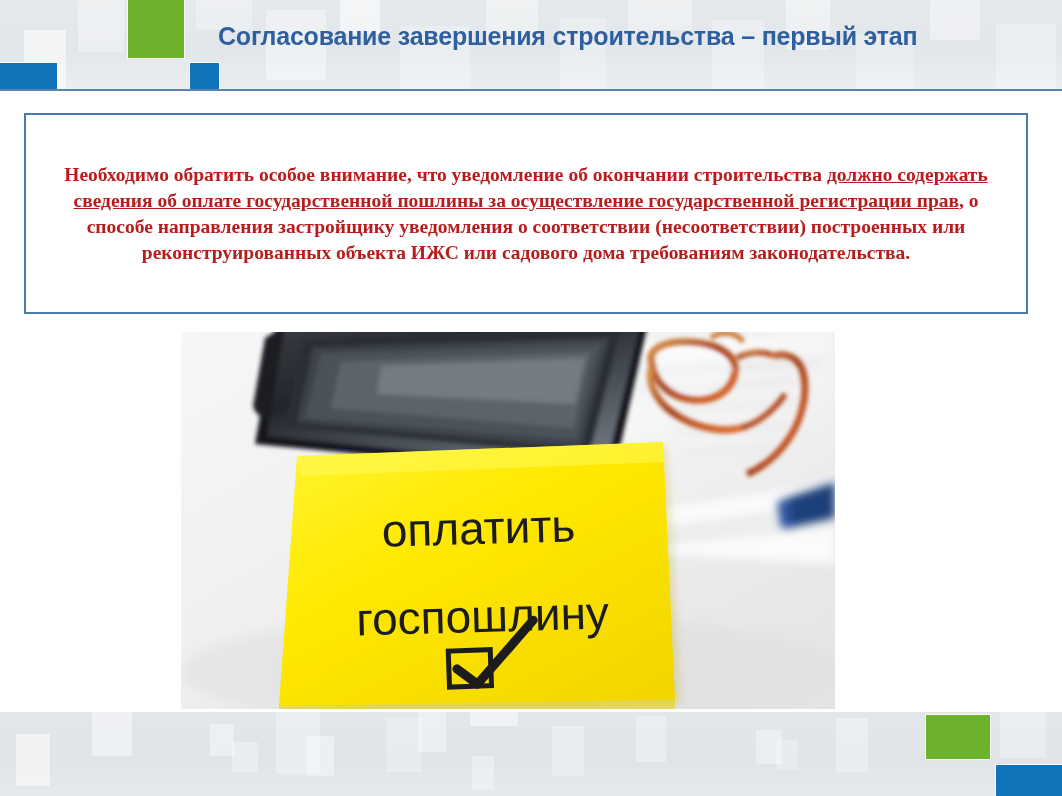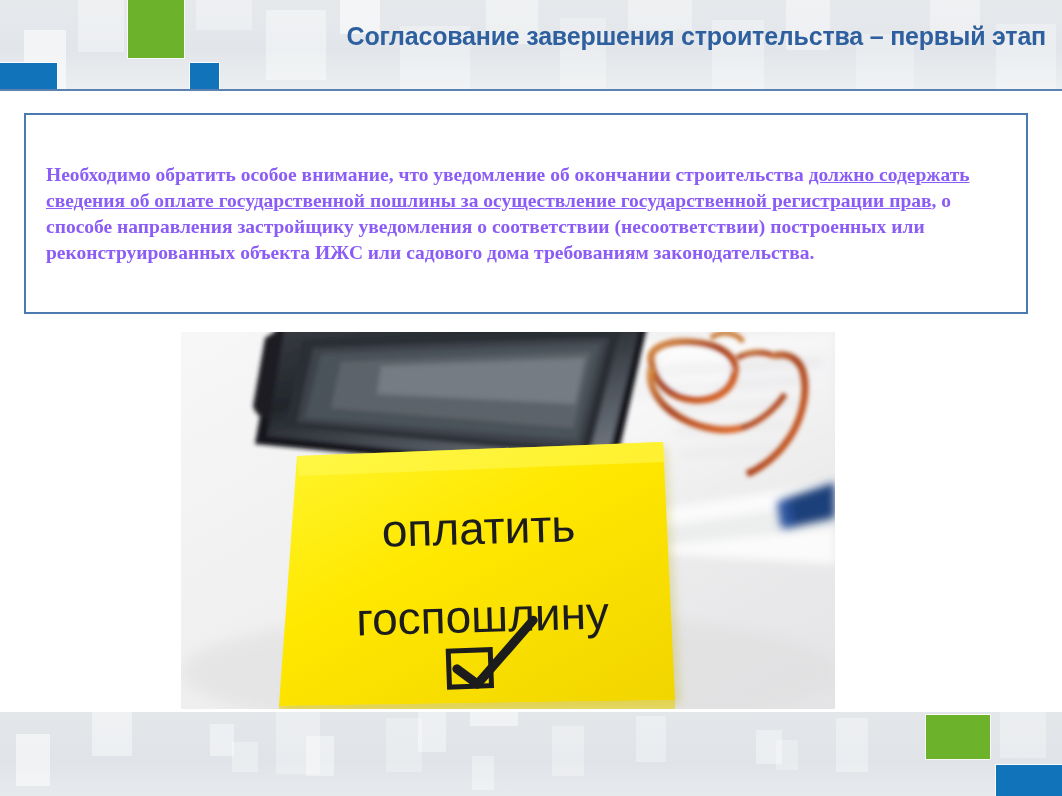--- a/index.html
+++ b/index.html
@@ -60,21 +60,21 @@
     position: absolute;
     left: 190px; top: 63px;
     width: 29px; height: 29px;
     background: #1174bb;
     box-shadow: 0 0 0 1px rgba(255,255,255,0.8);
   }
   .slide-title {
     position: absolute;
     left: 218px; top: 22px;
     width: 828px;
-    text-align: right;
+    text-align: left;
     font-family: "Liberation Sans", sans-serif;
     font-weight: bold;
     font-size: 25px;
     letter-spacing: -0.2px;
     color: #2e5f9e;
     white-space: nowrap;
   }
 
   
   .callout {
@@ -83,25 +83,26 @@
     width: 1004px; height: 201px;
     border: 2px solid #4a7ab0;
     background: #ffffff;
     box-sizing: border-box;
     display: flex;
     align-items: center;
     justify-content: center;
   }
   .callout-text {
     width: 960px;
+    text-align: center;
     font-family: "Liberation Serif", serif;
     font-weight: bold;
     font-size: 19.5px;
     line-height: 26px;
-    color: #8b5cf6;
+    color: #b91c1c;
     padding: 0 6px;
   }
   .callout-text u { text-decoration: underline; }
 
   
   .photo-frame {
     position: absolute;
     left: 181px; top: 332px;
     width: 654px; height: 377px;
     overflow: hidden;

